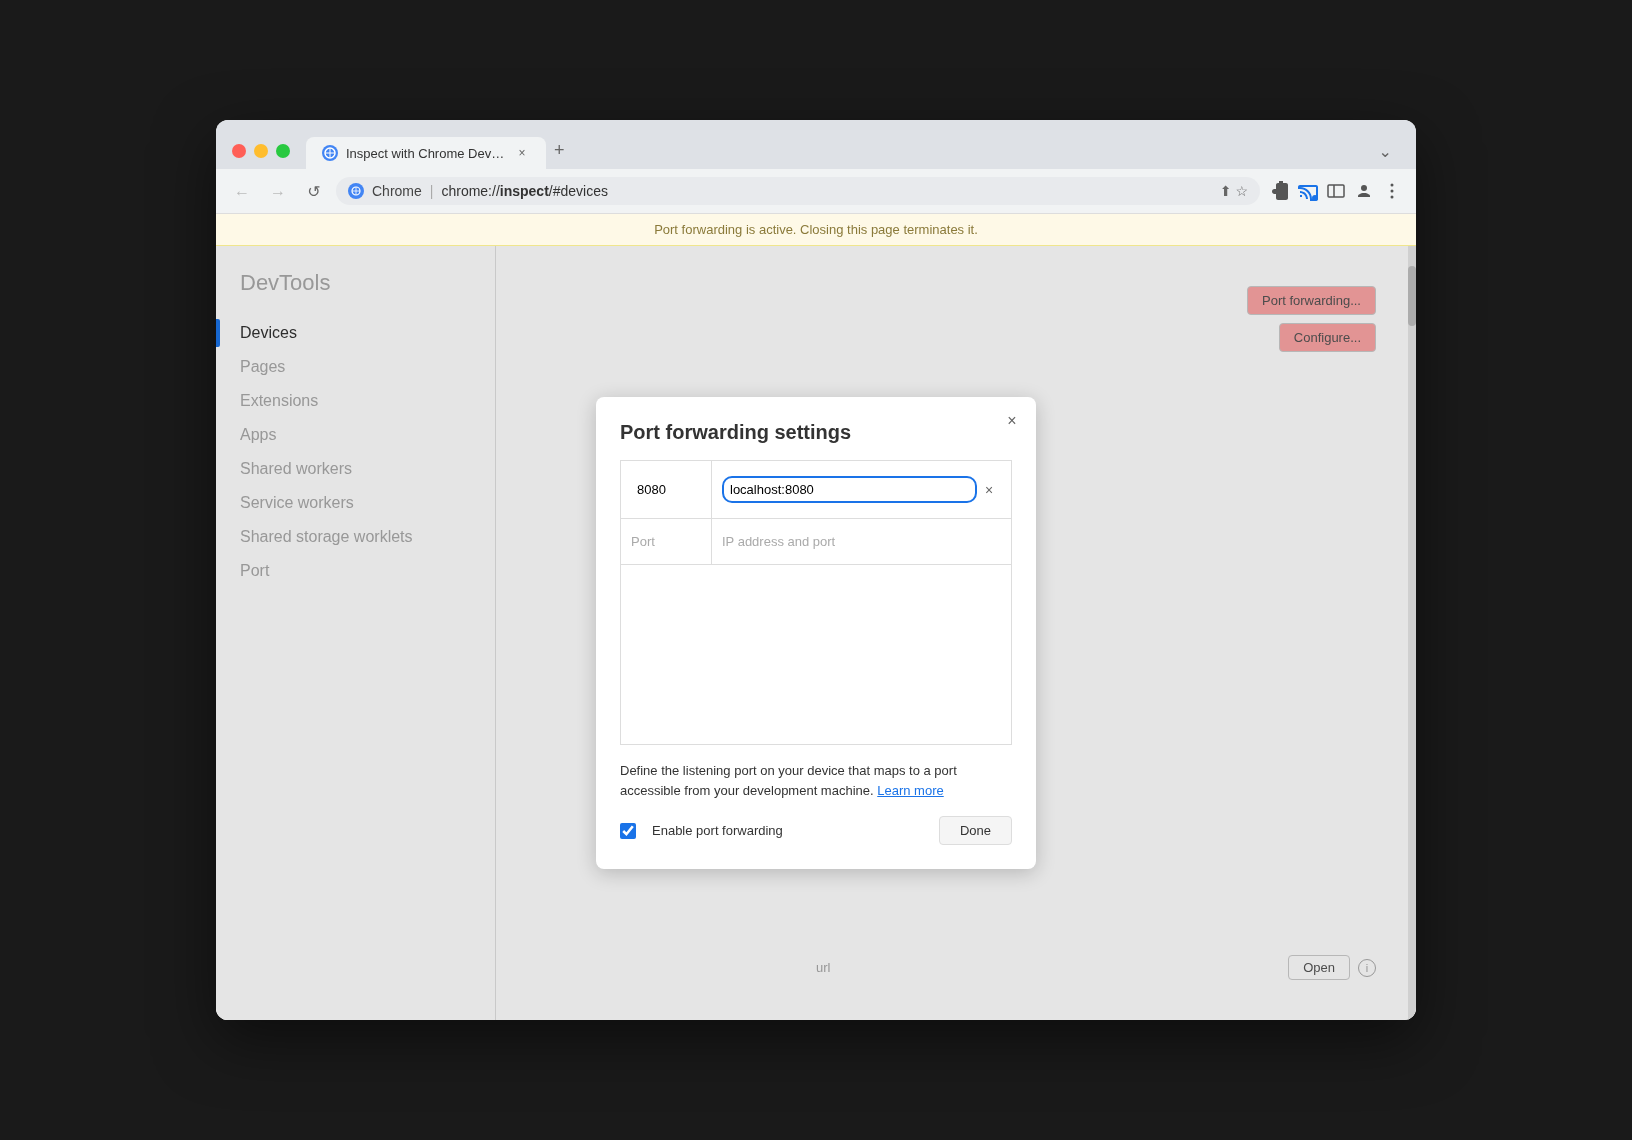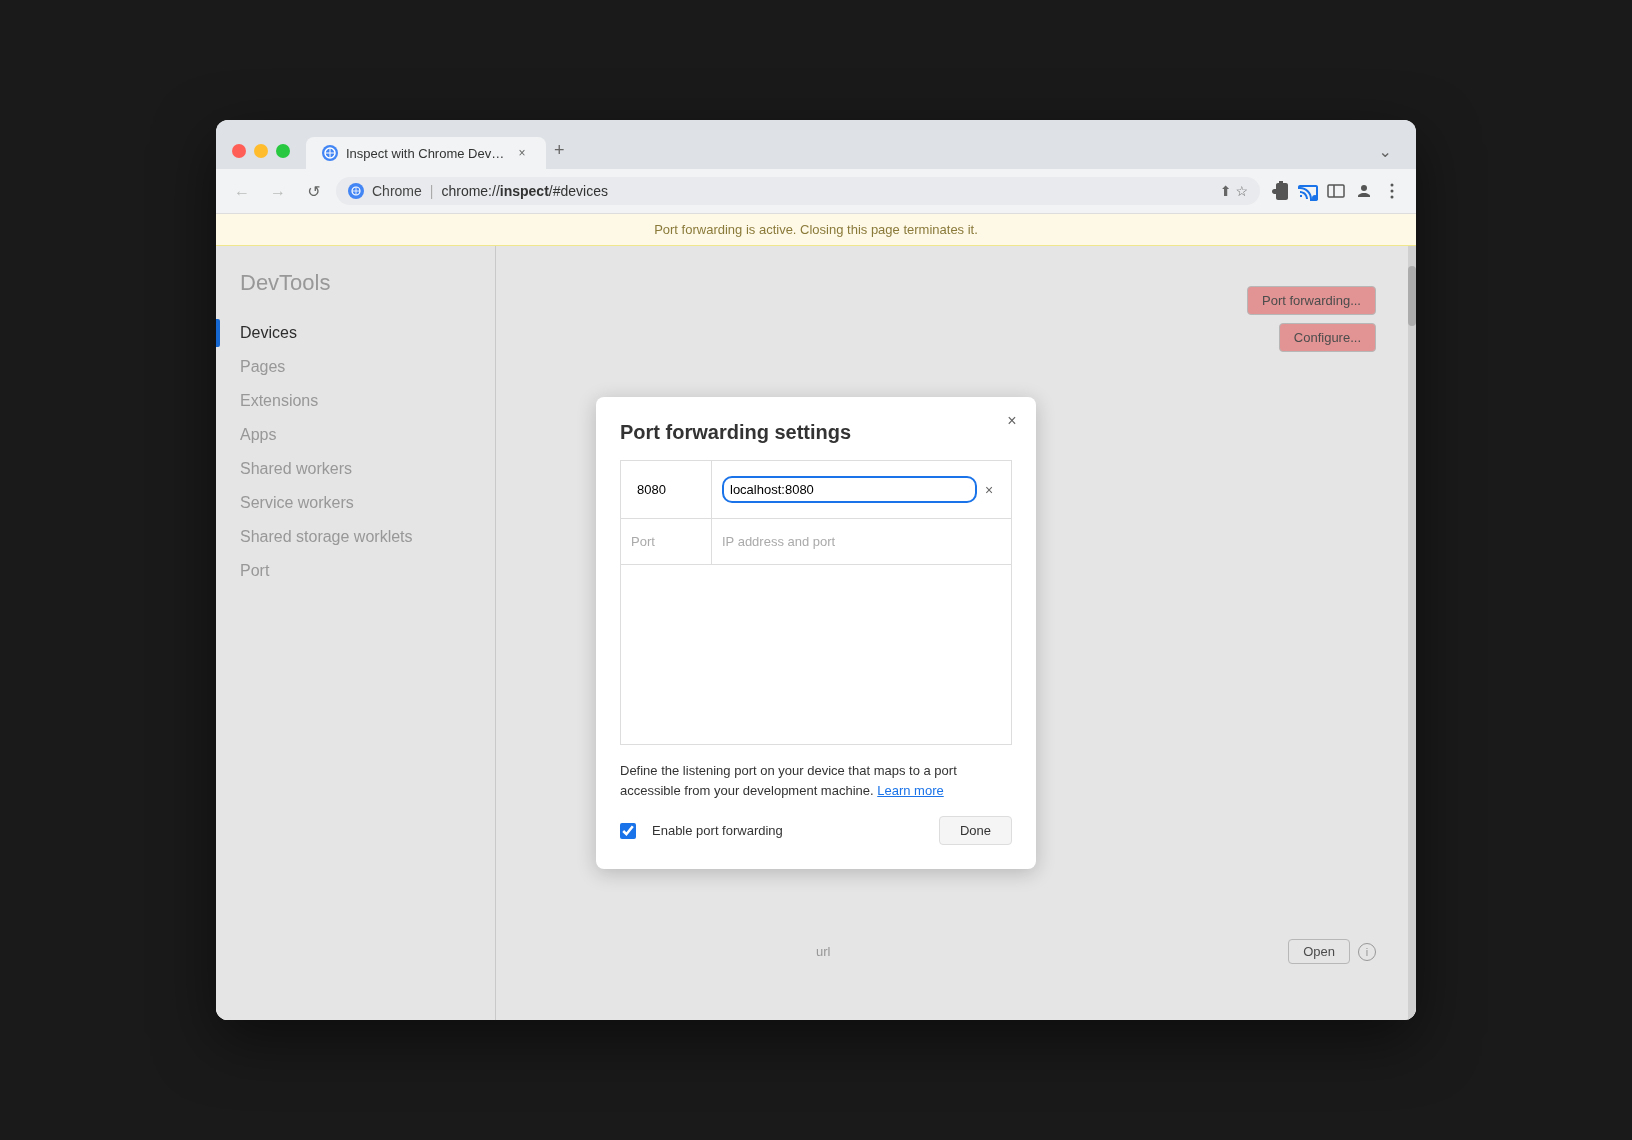--- a/index.html
+++ b/index.html
@@ -271,21 +271,21 @@
       background: #fca5a5;
       font-size: 13px;
       color: #555;
       cursor: pointer;
     }
     .page-url-row {
       display: flex;
       align-items: center;
       gap: 8px;
       position: absolute;
-      bottom: 56px;
+      bottom: 40px;
       left: 320px;
       right: 40px;
     }
     .page-url-label {
       font-size: 13px;
       color: #aaa;
       flex: 1;
     }
     .page-open-btn {
       padding: 4px 14px;

